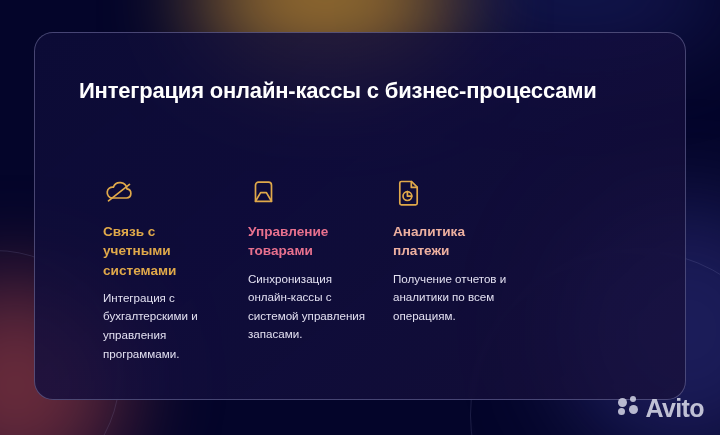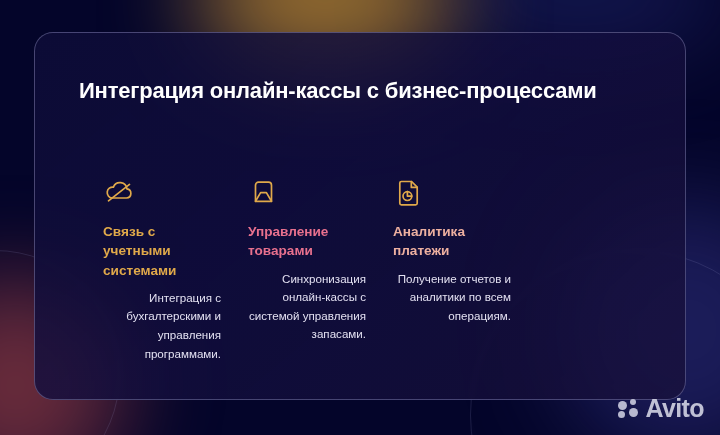--- a/index.html
+++ b/index.html
@@ -112,30 +112,28 @@
     font-size: 13.6px;
     font-weight: bold;
     line-height: 1.42;
     margin-bottom: 9px;
   }
   .feat-body {
     font-size: 11.6px;
     font-weight: normal;
     line-height: 1.60;
     color: #e3e1f2;
-    text-align: right;
   }
 
   
   #avito {
     position: absolute;
     right: 16px;
     bottom: 14px;
     display: flex;
-    align-items: center;
     gap: 5px;
     opacity: 0.88;
   }
   #avito .dots { position: relative; width: 22px; height: 20px; }
   #avito .dots i {
     position: absolute;
     display: block;
     border-radius: 50%;
     background: #cfd0e2;
   }

